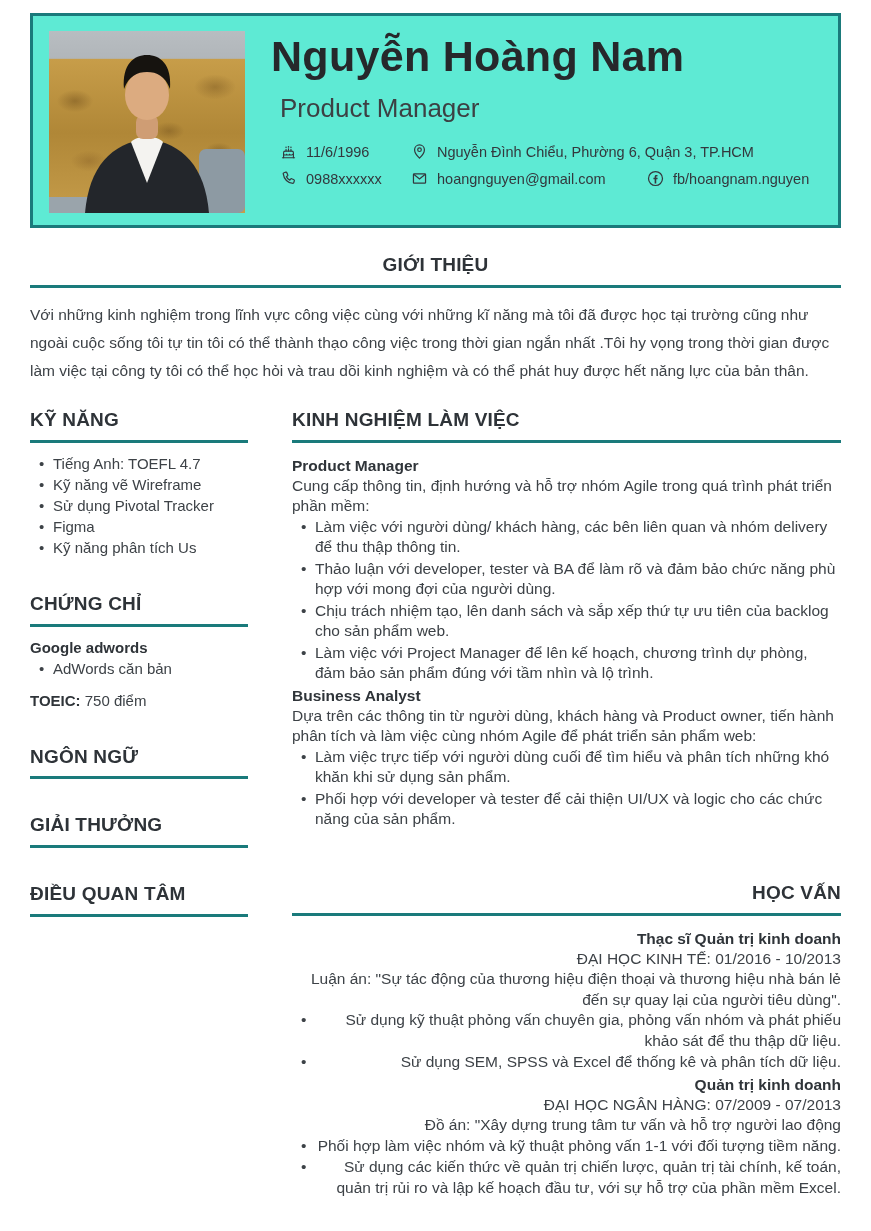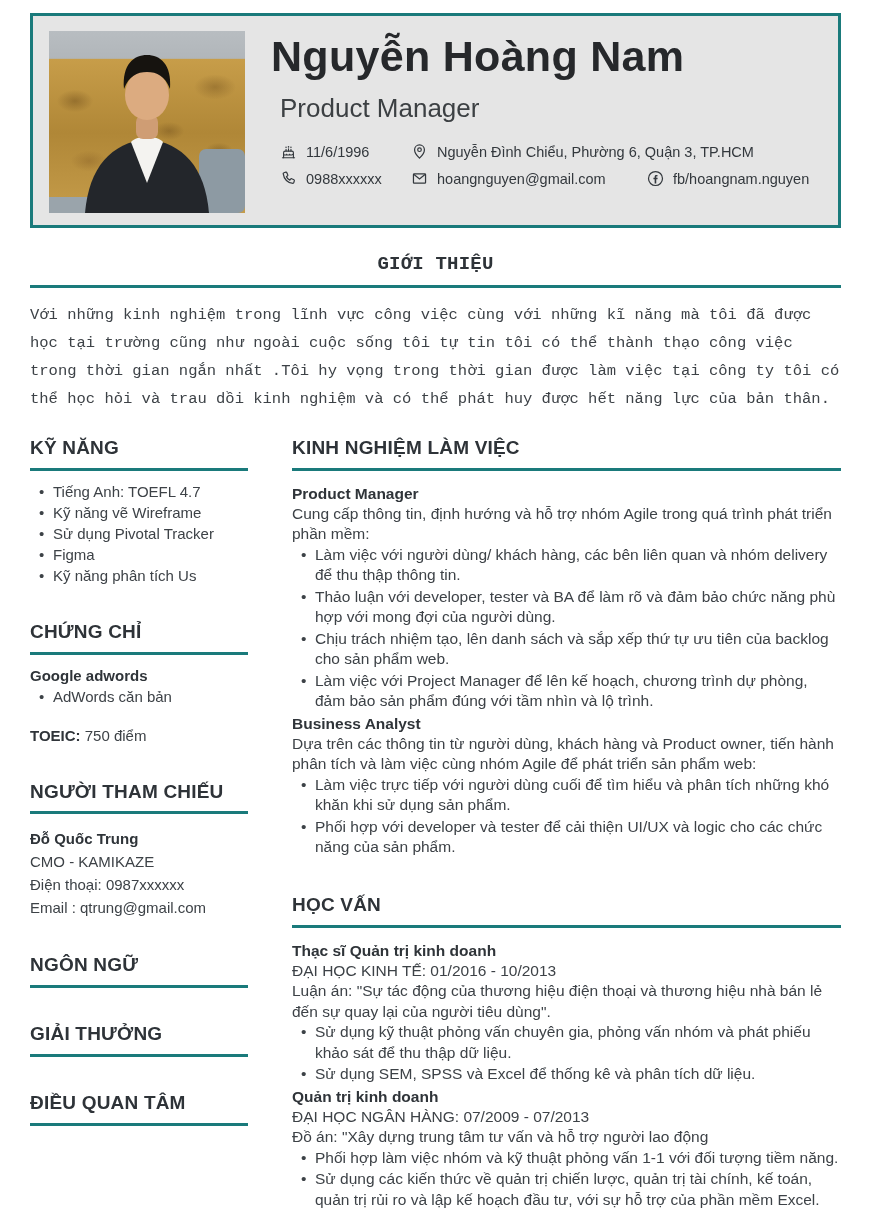--- a/index.html
+++ b/index.html
@@ -9,21 +9,21 @@
     width:871px; height:1231px; overflow:hidden; position:relative;
     font-family:"Liberation Sans","DejaVu Sans",sans-serif;
     color:#3d4247;
   }
   .page { padding:13px 30px 0 30px; }
 
   
   .header-card {
     border:3px solid var(--accent);
     height:215px; display:flex; align-items:flex-start; padding:15px 16px;
-    background:#e5e5e5;
+    background:#5eead4;
   }
   .photo {
     width:196px; height:182px; flex:none; position:relative; overflow:hidden;
     background:
       radial-gradient(26px 16px at 26px 70px,  rgba(92,60,18,.38), transparent 70%),
       radial-gradient(30px 18px at 166px 56px, rgba(92,60,18,.32), transparent 70%),
       radial-gradient(22px 13px at 120px 100px,rgba(80,50,15,.28), transparent 70%),
       radial-gradient(26px 15px at 40px 130px, rgba(120,80,30,.32), transparent 70%),
       radial-gradient(20px 12px at 170px 120px,rgba(70,45,12,.30), transparent 70%),
       linear-gradient(180deg,#b8bdc1 0%,#b1b6ba 15%,#c79d49 15.6%,#b08737 56%,#c59c4a 100%);
@@ -41,21 +41,21 @@
   .contact-item .icn svg { width:100%; height:100%; }
 
   
   .sec-h {
     font-size:19px; font-weight:bold; color:#2e3338; letter-spacing:.2px;
     padding-bottom:9px; border-bottom:3px solid var(--accent); line-height:1.15;
   }
   .sec-h.center { text-align:center; }
 
   
-  .intro { margin-top:26px;font-family:Liberation Mono, monospace; }
+  .intro { margin-top:26px; }
   .intro p { margin-top:13px; font-size:15.5px; line-height:28px; color:#3d4247; }
 
   
   .columns { display:flex; margin-top:24px; }
   .col-left  { width:218px; flex:none; }
   .col-right { flex:1; min-width:0; margin-left:44px; }
   .sec { margin-bottom:35px; }
 
   ul.dots { list-style:none; margin-top:11px; }
   ul.dots.tight { margin-top:8px; }
@@ -72,21 +72,21 @@
 
   .ref-block { margin-top:13px; font-size:15px; line-height:23px; }
   .ref-name { font-weight:bold; color:#2f3439; }
 
   
   .col-right .line, .col-right ul.dots li { font-size:15.5px; line-height:20.5px; }
   .col-right ul.dots { margin-top:0; }
   .job-block .jt, .edu-block .jt { font-size:15.5px; line-height:21px; font-weight:bold; color:#2f3439; }
   .job-block, .edu-block { margin-top:12px; }
   .job-block:first-of-type, .edu-block:first-of-type { margin-top:12px; }
-  .sec-gap { margin-top:36px; }
+  .sec-gap { margin-top:52px;text-align:right; }
 </style>
 </head>
 <body>
 
 <div class="page">
 
   <div class="header-card">
     <div class="photo">
       <svg viewBox="0 0 196 182">
         <rect x="150" y="118" width="46" height="64" rx="7" fill="#8d9aa3"></rect>
@@ -178,34 +178,25 @@
       </div>
 
       <div class="sec">
         <div class="sec-h">CHỨNG CHỈ</div>
         <div class="grp-title b">
           <span>Google adwords</span><span class="norm"></span>
         </div>
         <ul class="dots tight" style="margin-top:1px">
           <li>AdWords căn bản</li>
         </ul>
-        <div class="grp-title b" style="margin-top:19px">
+        <div class="grp-title b" style="margin-top:12px">
           <span>TOEIC:</span><span class="norm"> 750 điểm</span>
         </div>
       </div>
 
-      <div class="sec">
-        <div class="sec-h">NGƯỜI THAM CHIẾU</div>
-        <div class="ref-block">
-          <div class="ref-name">Đỗ Quốc Trung</div>
-          <div>CMO - KAMIKAZE</div>
-          <div>Điện thoại: 0987xxxxxx</div>
-          <div>Email : qtrung@gmail.com</div>
-        </div>
-      </div>
 
       <div class="sec">
         <div class="sec-h">NGÔN NGỮ</div>
       </div>
 
       <div class="sec">
         <div class="sec-h">GIẢI THƯỞNG</div>
       </div>
 
       <div class="sec">

